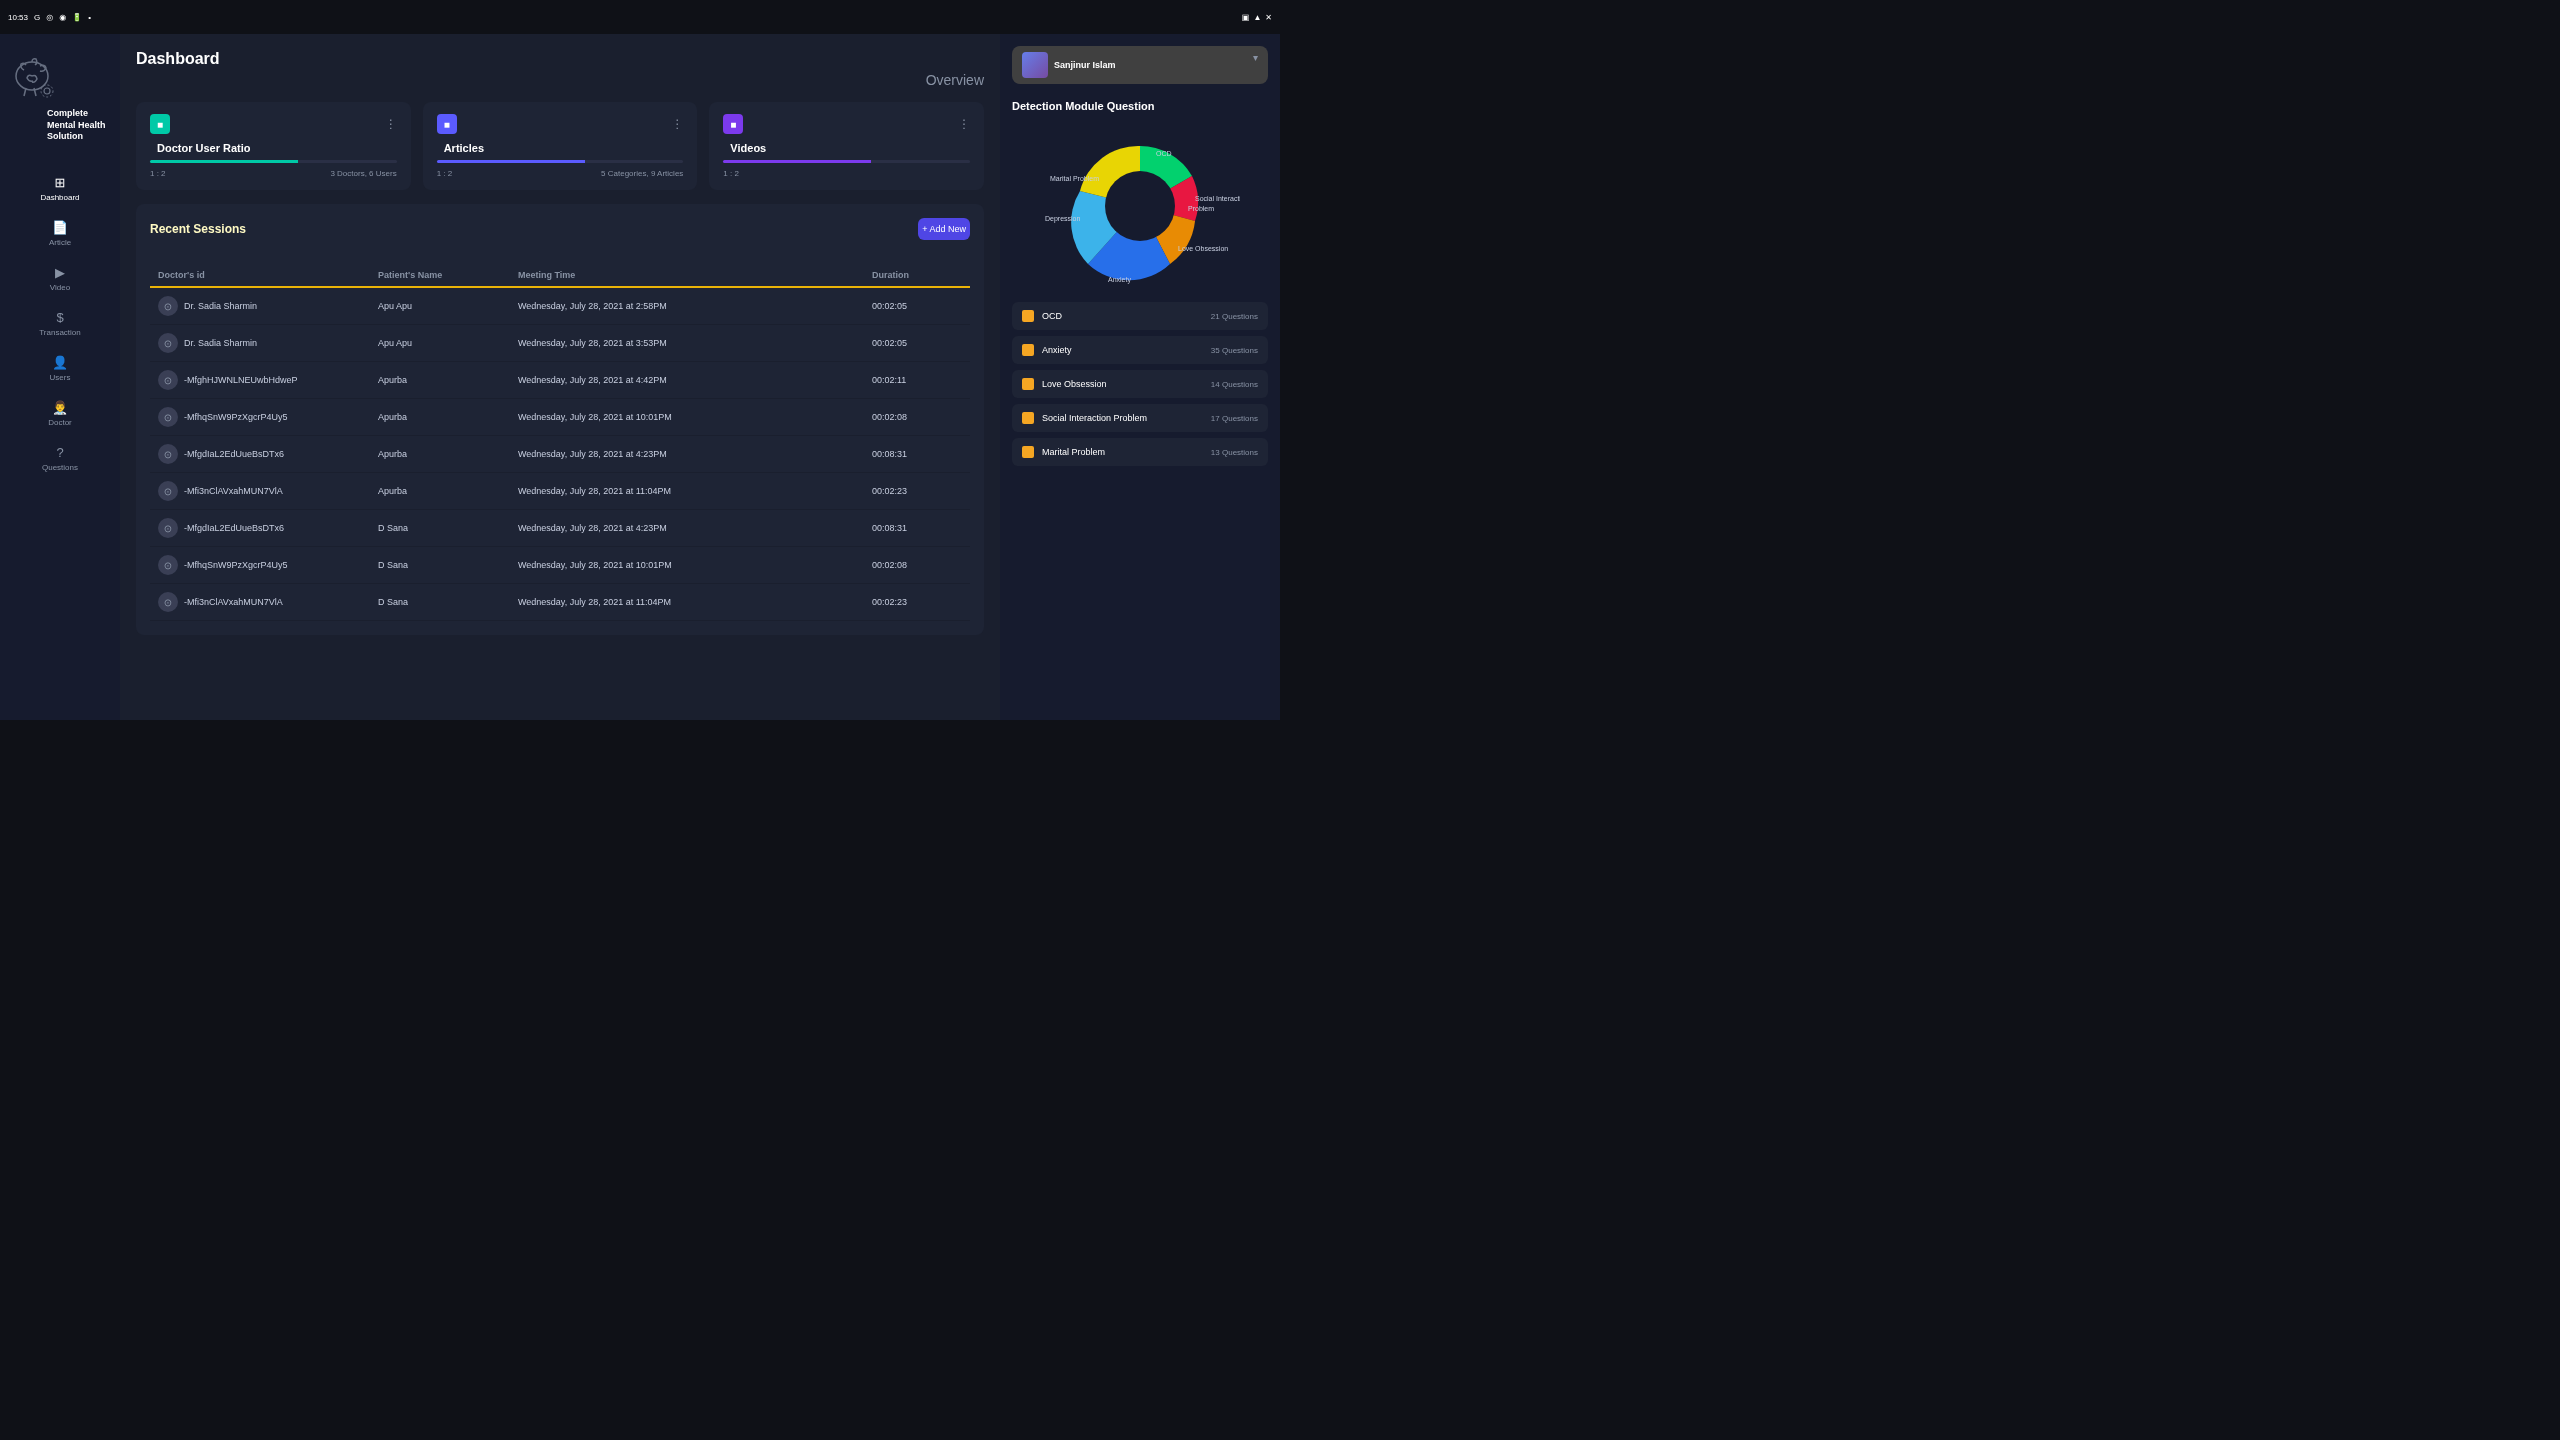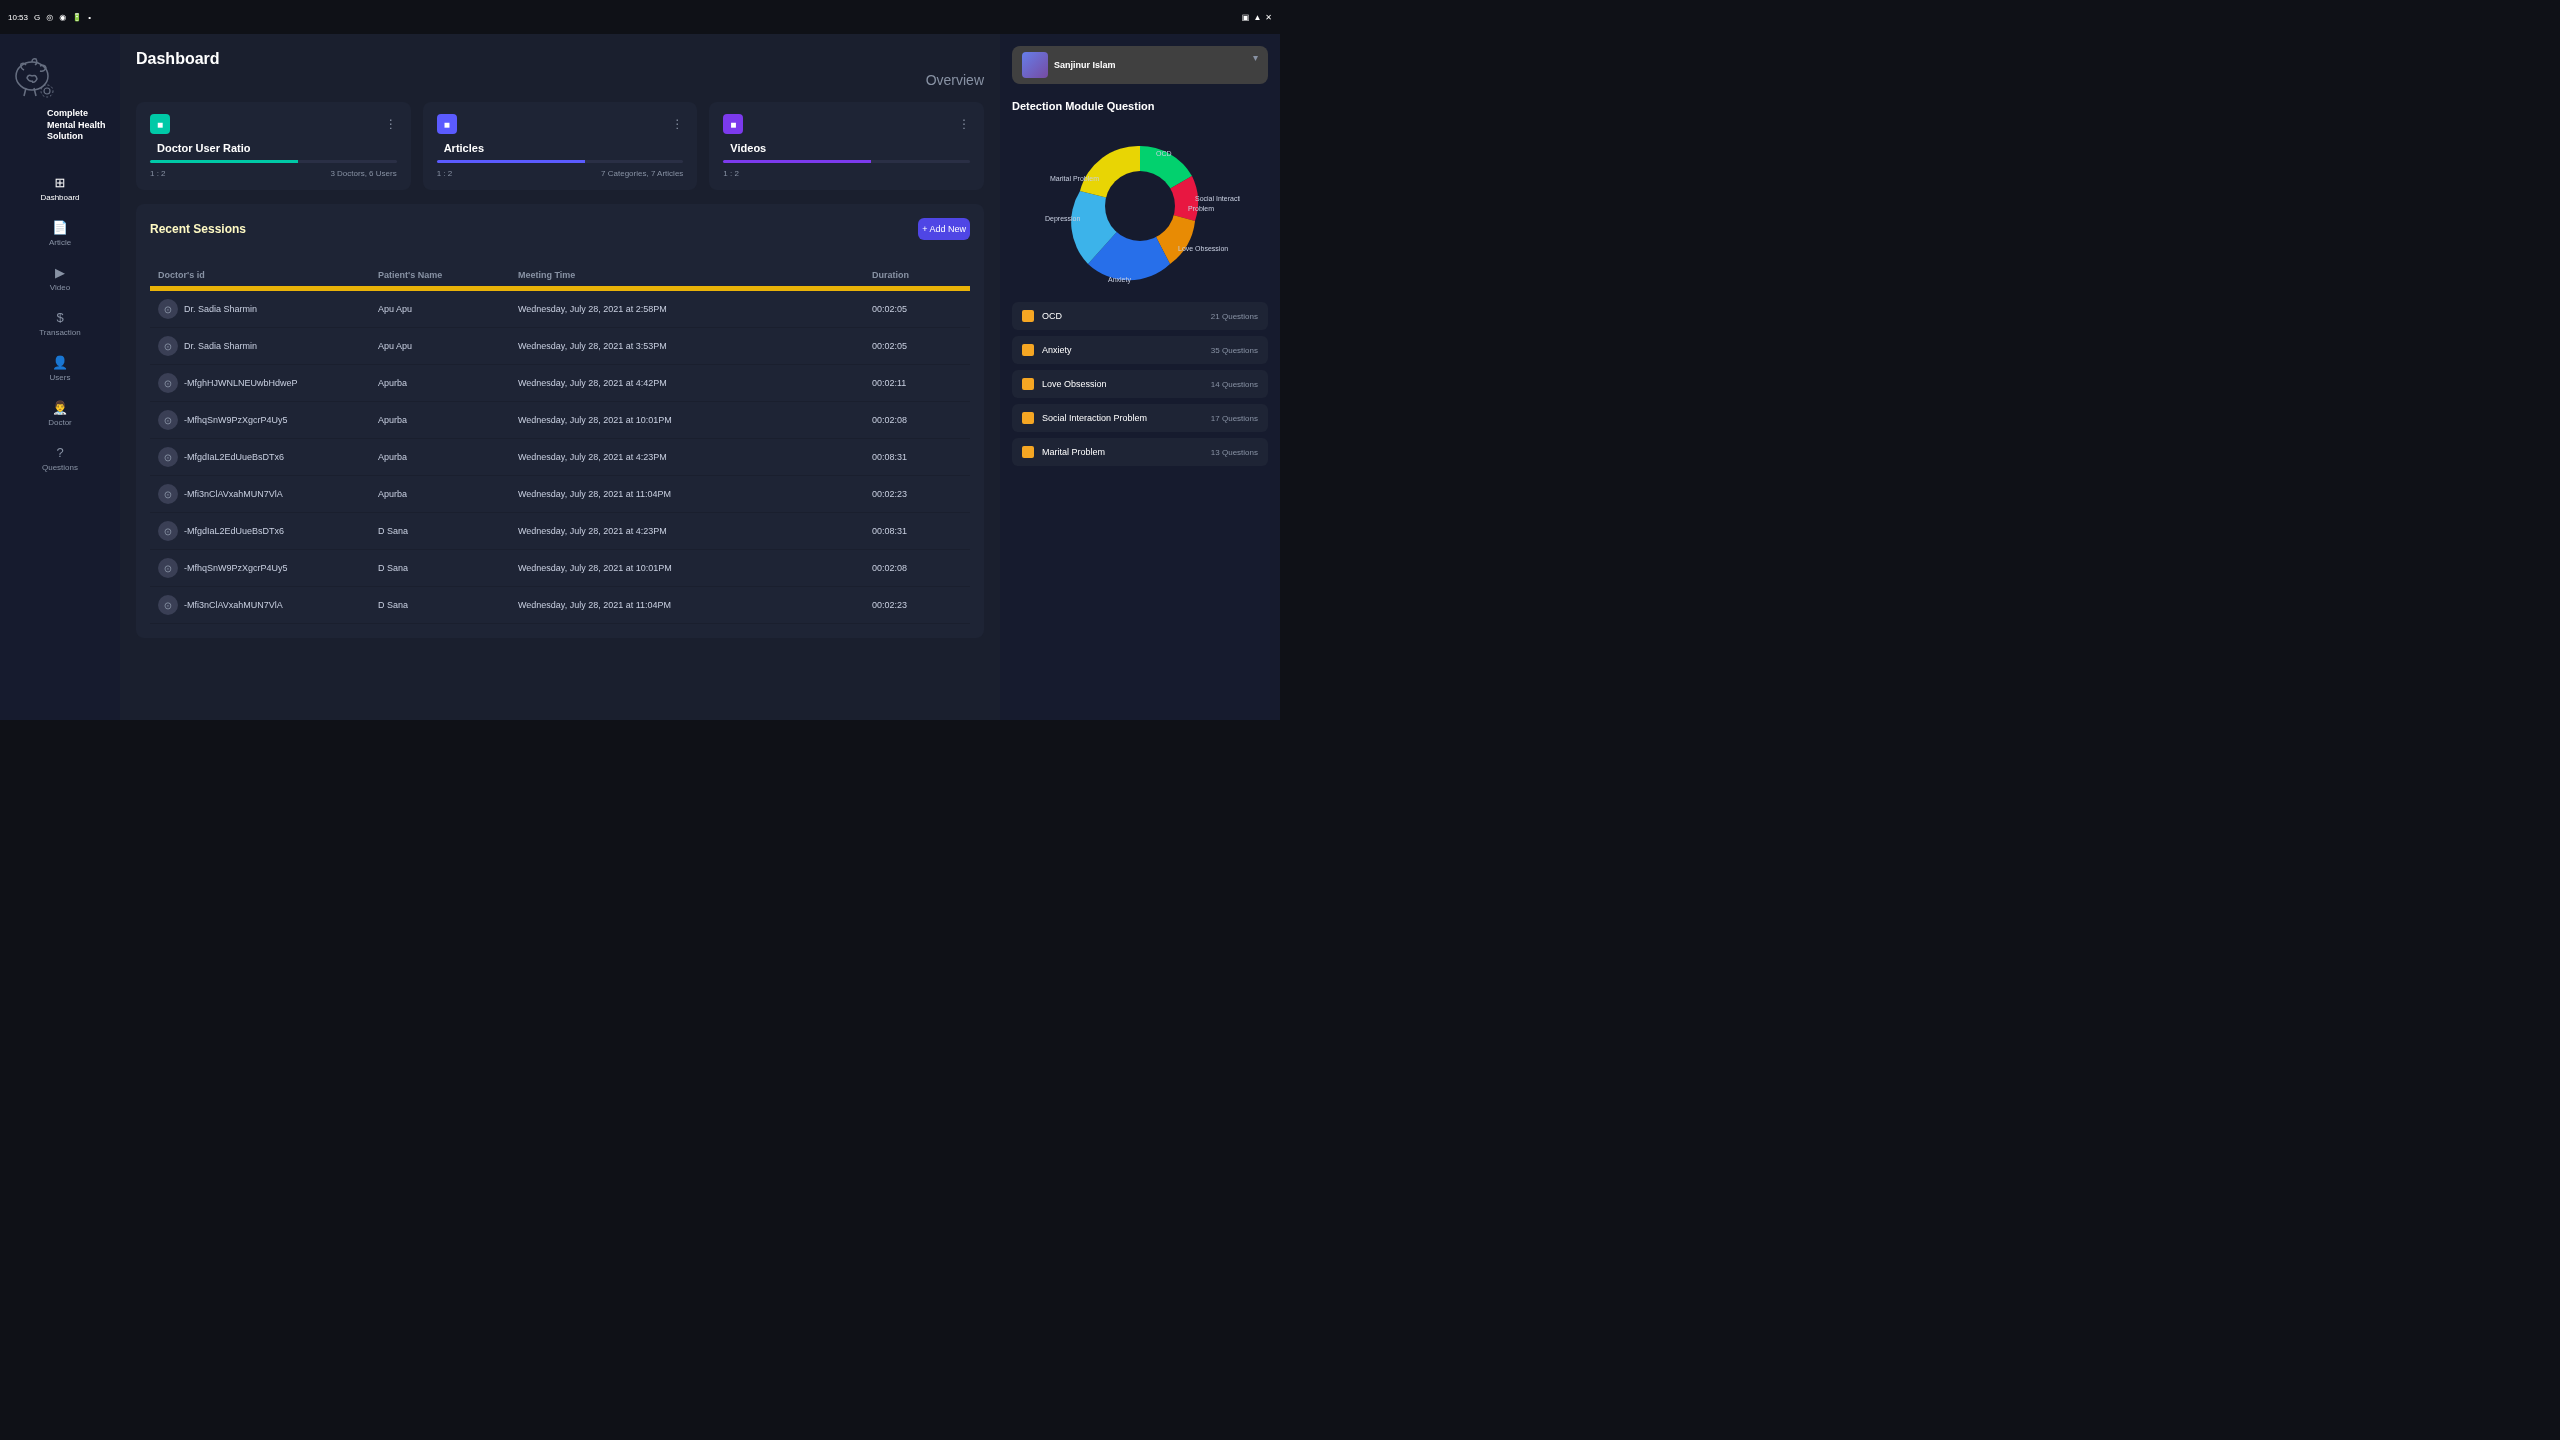--- a/index.html
+++ b/index.html
@@ -217,21 +217,21 @@
       display: flex;
       align-items: center;
       gap: 4px;
       margin-left: 28px;
     }
 
     .table-header {
       display: grid;
       grid-template-columns: 220px 140px 1fr 90px;
       padding: 6px 8px;
-      border-bottom: 5px solid #eab308;
+      border-bottom: 2px solid #eab308;
       margin-top: 24px;
     }
 
     .table-header-cell {
       font-size: 9px;
       color: #8892a4;
       font-weight: 600;
     }
 
     .table-row {
@@ -452,21 +452,21 @@
   </div>
         <div class="stat-card">
     <div class="stat-card-header">
       <div class="stat-card-icon blue">■</div>
       <span class="stat-card-menu">⋮</span>
     </div>
     <div class="stat-card-title">Articles</div>
     <div class="stat-progress blue"></div>
     <div class="stat-footer">
       <span class="stat-ratio">1 : 2</span>
-      <span class="stat-detail">7 Categories, 7 Articles</span>
+      <span class="stat-detail">5 Categories, 9 Articles</span>
     </div>
   </div>
         <div class="stat-card">
     <div class="stat-card-header">
       <div class="stat-card-icon purple">■</div>
       <span class="stat-card-menu">⋮</span>
     </div>
     <div class="stat-card-title">Videos</div>
     <div class="stat-progress purple"></div>
     <div class="stat-footer">

